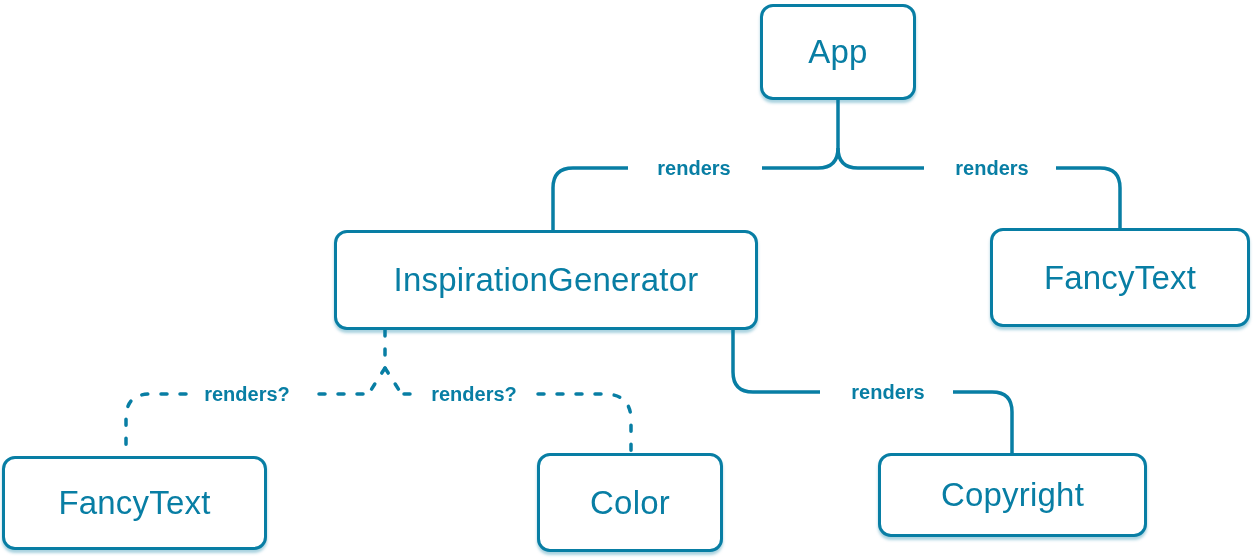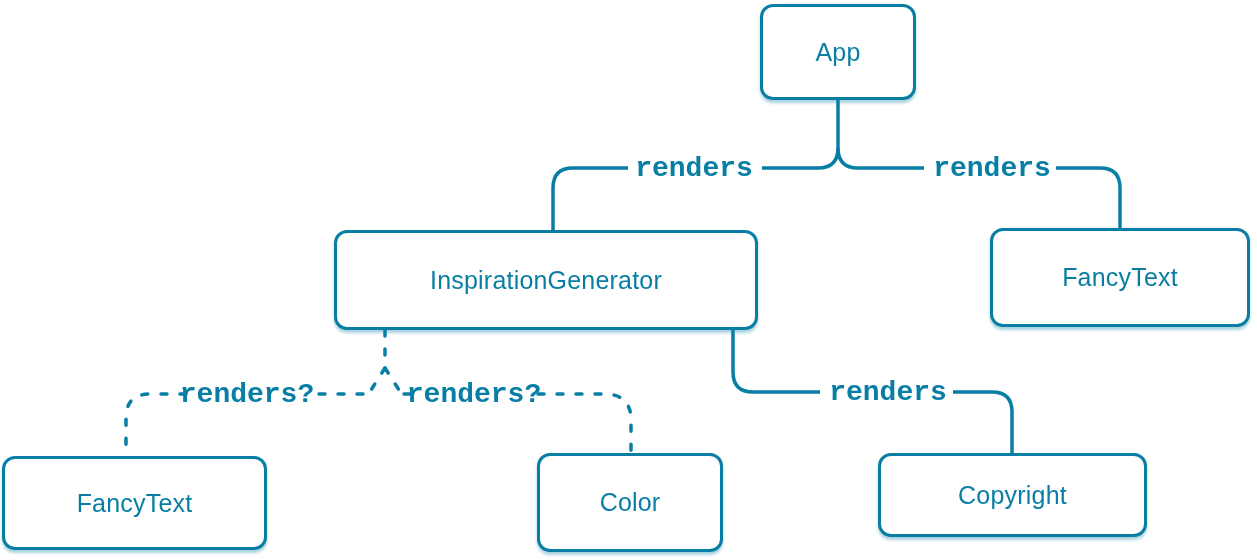--- a/index.html
+++ b/index.html
@@ -27,35 +27,34 @@
     stroke-linecap:round;
   }
   .node{
     position:absolute;
     display:flex;align-items:center;justify-content:center;
     background:#ffffff;
     border:3px solid var(--accent);
     border-radius:13px;
     box-shadow:0 3px 3px rgba(8,126,164,0.35);
     color:var(--accent);
-    font-size:25px;
+    font-size:33px;
     font-weight:500;
     letter-spacing:0.2px;
     box-sizing:border-box;
   }
   .edge-label{
     position:absolute;
     width:130px;height:28px;
     display:flex;align-items:center;justify-content:center;
     color:var(--accent);
-    font-size:28px;
+    font-size:20px;
     font-weight:bold;
     background:transparent;
     white-space:nowrap;
-    font-family:Liberation Mono, monospace;
   }
 </style>
 </head>
 <body>
 
 <div class="stage">
 
   <svg class="edges" viewBox="0 0 1257 560" xmlns="http://www.w3.org/2000/svg">
 
     <path d="M838 100 V148"></path>

